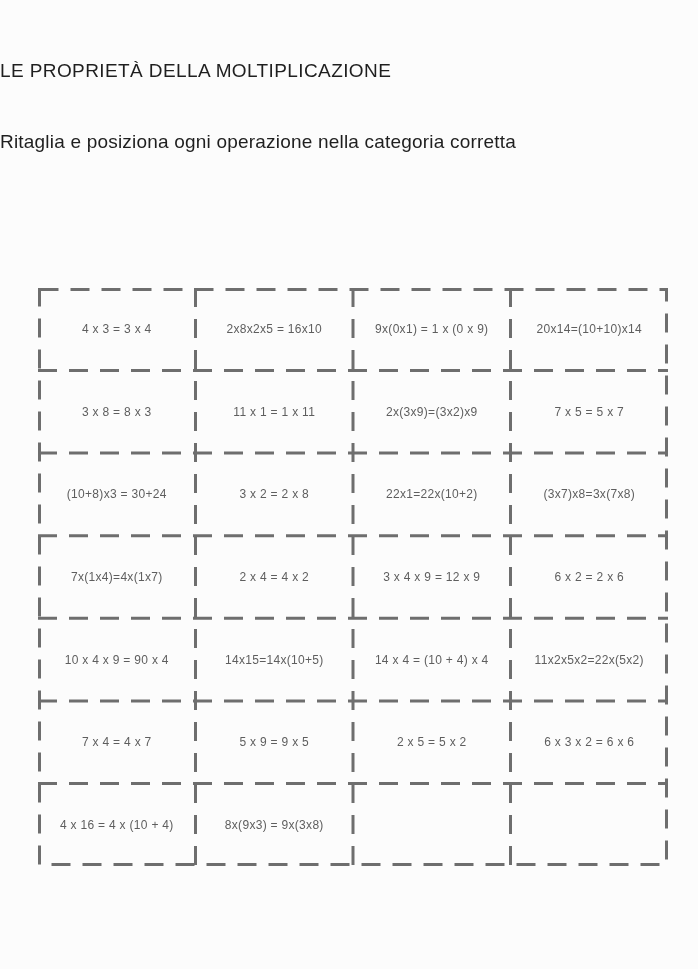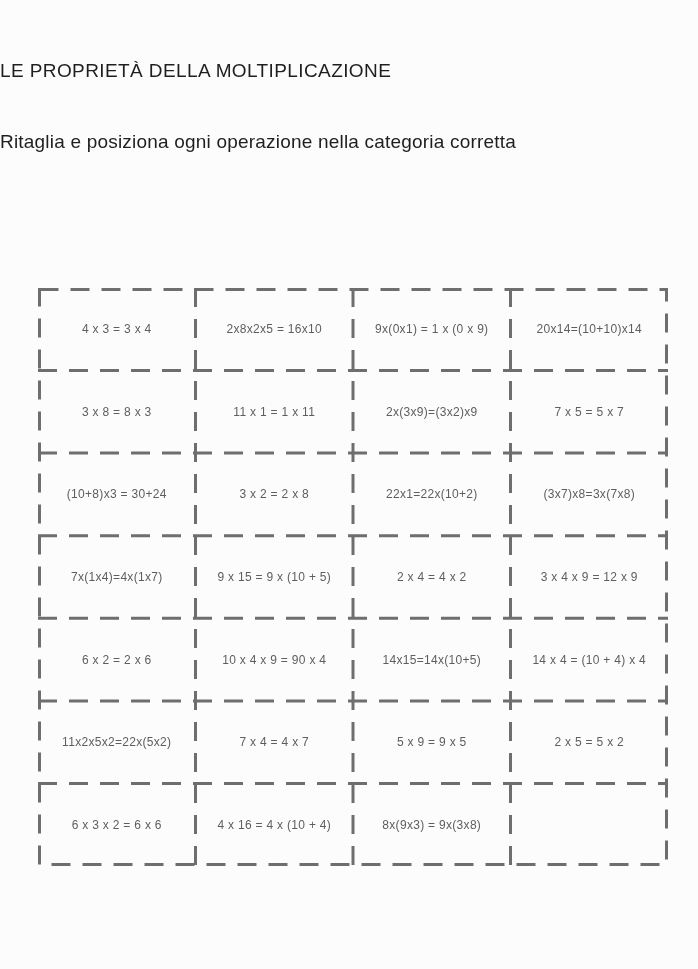--- a/index.html
+++ b/index.html
@@ -85,21 +85,20 @@
       <div class="cell">20x14=(10+10)x14</div>
       <div class="cell">3 x 8 = 8 x 3</div>
       <div class="cell">11 x 1 = 1 x 11</div>
       <div class="cell">2x(3x9)=(3x2)x9</div>
       <div class="cell">7 x 5 = 5 x 7</div>
       <div class="cell">(10+8)x3 = 30+24</div>
       <div class="cell">3 x 2 = 2 x 8</div>
       <div class="cell">22x1=22x(10+2)</div>
       <div class="cell">(3x7)x8=3x(7x8)</div>
       <div class="cell">7x(1x4)=4x(1x7)</div>
-      <div class="cell">9 x 15 = 9 x (10 + 5)</div>
       <div class="cell">2 x 4 = 4 x 2</div>
       <div class="cell">3 x 4 x 9 = 12 x 9</div>
       <div class="cell">6 x 2 = 2 x 6</div>
       <div class="cell">10 x 4 x 9 = 90 x 4</div>
       <div class="cell">14x15=14x(10+5)</div>
       <div class="cell">14 x 4 = (10 + 4) x 4</div>
       <div class="cell">11x2x5x2=22x(5x2)</div>
       <div class="cell">7 x 4 = 4 x 7</div>
       <div class="cell">5 x 9 = 9 x 5</div>
       <div class="cell">2 x 5 = 5 x 2</div>

